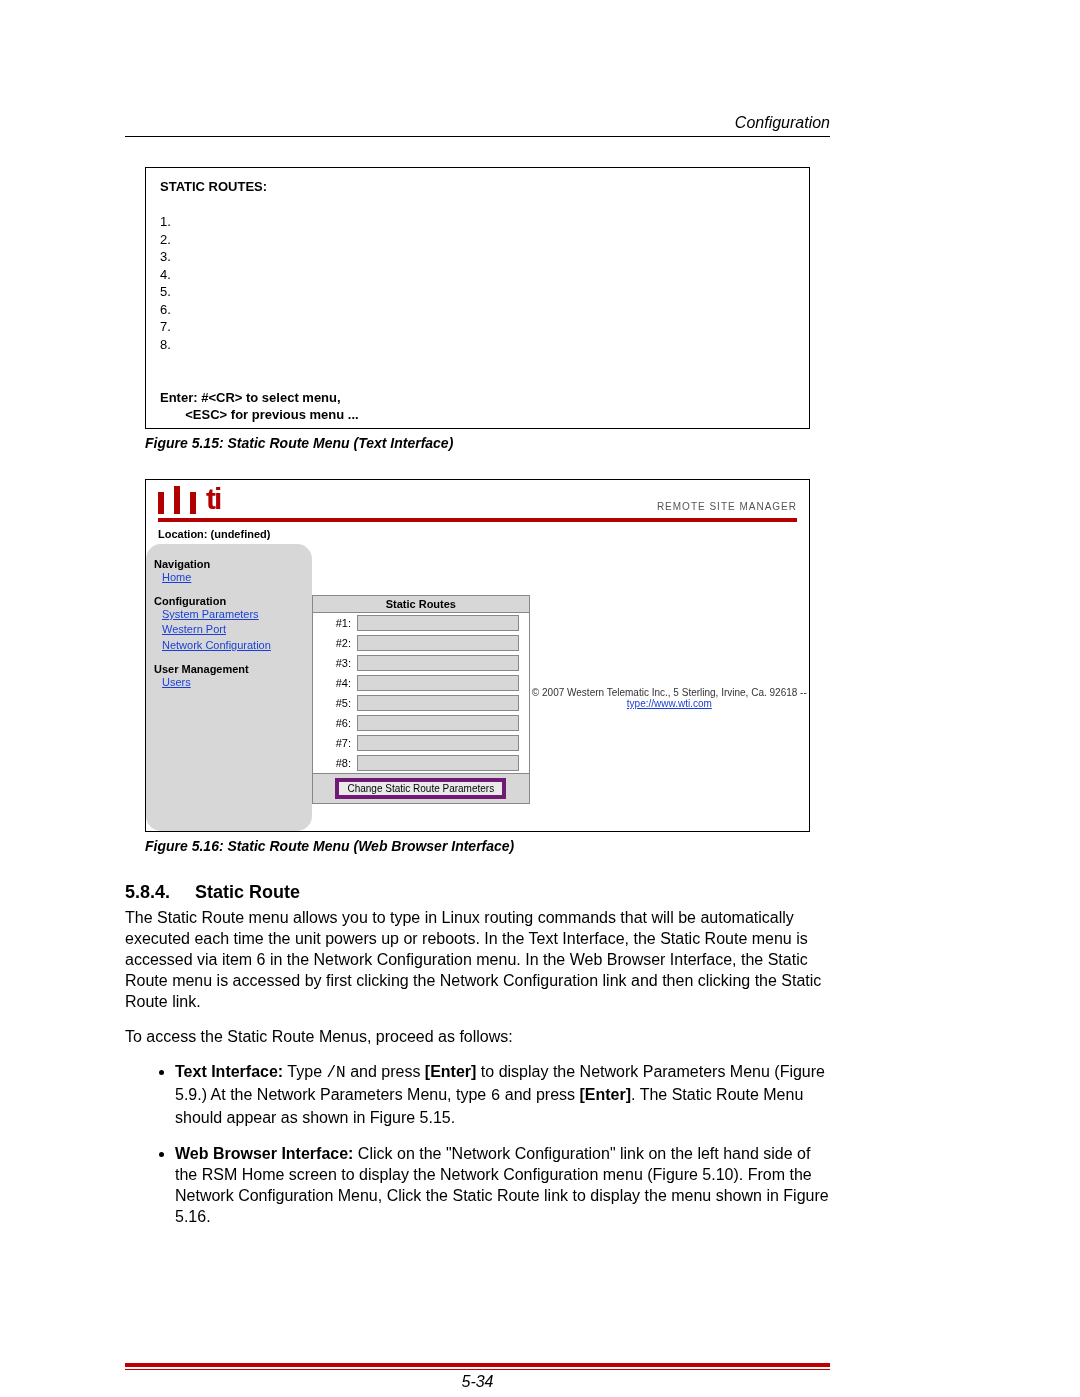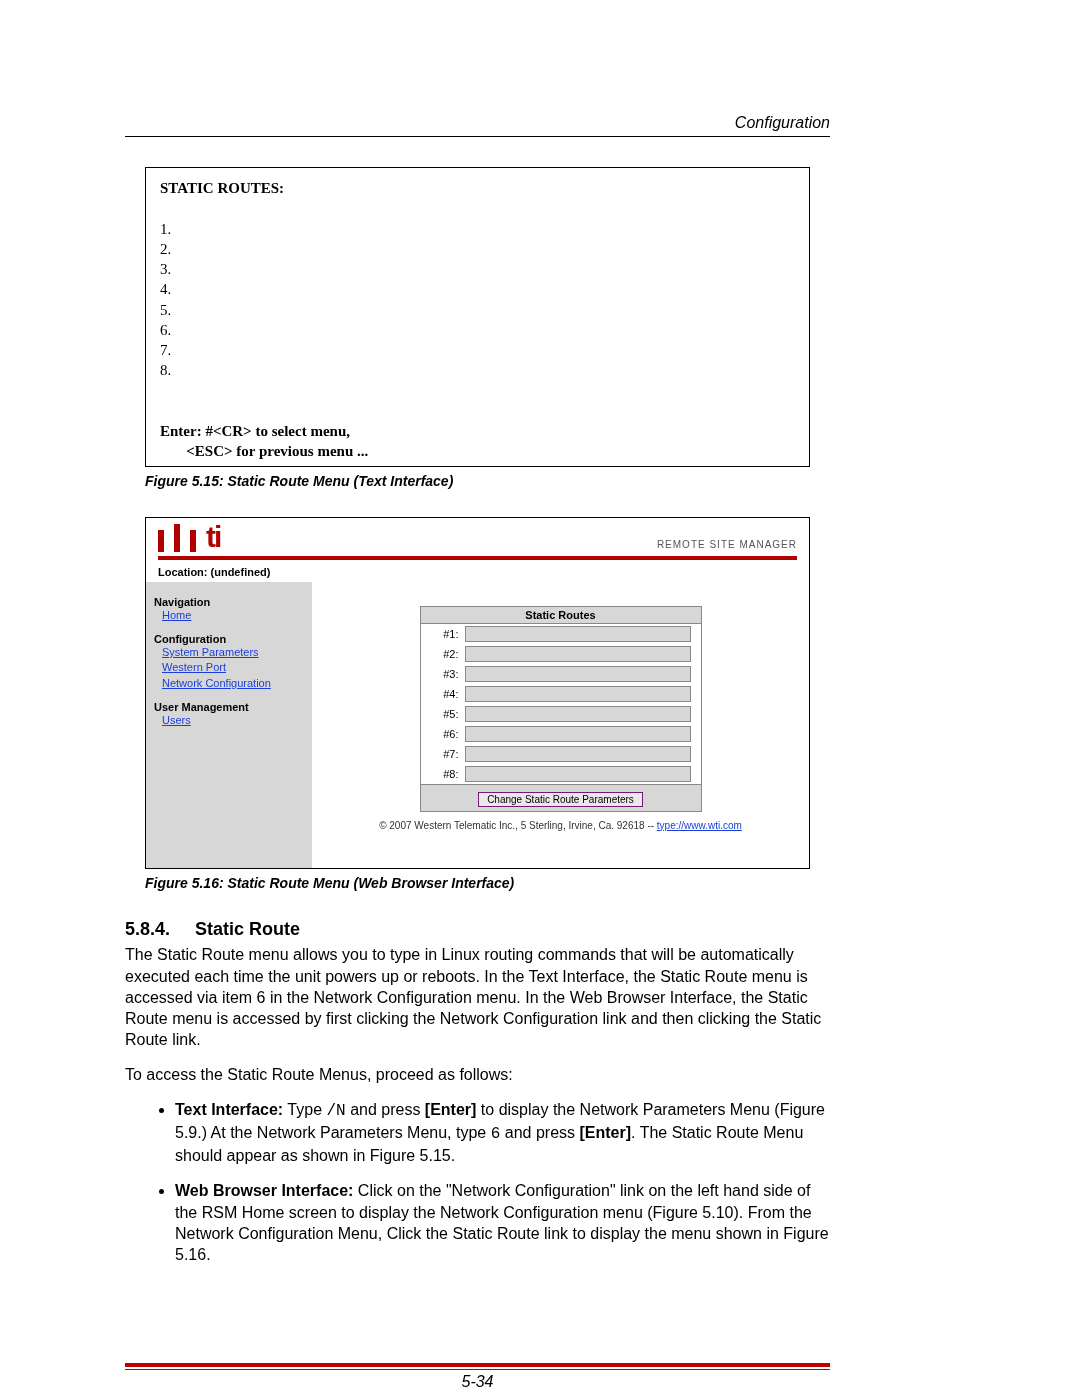--- a/index.html
+++ b/index.html
@@ -26,22 +26,22 @@
   .head-rule {
     border: none;
     border-top: 1.5px solid #000;
     margin: 0 0 30px 0;
   }
 
   
   .termbox {
     border: 1px solid #000;
     padding: 10px 14px 4px 14px;
-    font-family: Liberation Serif, serif;
-    font-size: 15px;
+    font-family: Liberation Sans, sans-serif;
+    font-size: 13px;
     line-height: 1.35;
     white-space: pre;
     margin: 0 20px 6px 20px;
   }
   .figcap {
     font-style: italic;
     font-weight: bold;
     font-size: 14px;
     margin: 4px 0 28px 20px;
   }
@@ -71,31 +71,32 @@
   .spacer { flex: 1; }
   .remote-tag { font-size: 10px; color:#555; letter-spacing:1px; padding-bottom:4px; }
   .red-rule { height: 4px; background:#b00000; margin: 2px 12px 0 12px; }
   .loc-row { font-size: 11px; font-weight:bold; padding: 6px 12px 4px 12px; }
   .webif-body { display:flex; }
   .sidebar {
     width: 150px;
     background:#d7d7d7;
     font-size: 11px;
     padding: 8px 8px 140px 8px;
+    border-radius: 15px;
   }
   .sb-head { font-weight: bold; margin-top:6px; }
   .sb-link { color:#1a3fd8; text-decoration: underline; margin-left: 8px; line-height:1.4; }
-  .mainpane { flex:1; display:flex; flex-direction:column; align-items:center; padding-top:24px; }
+  .mainpane { flex:1; display:flex; align-items:center; padding-top:24px; }
   .sr-box { border:1px solid #888; width: 280px; }
   .sr-title { text-align:center; font-size:11px; font-weight:bold; background:#d7d7d7; border-bottom:1px solid #888; padding:2px 0; }
   .sr-row { display:flex; align-items:center; padding:2px 10px; gap:6px; }
   .sr-row span { font-size:11px; width:28px; text-align:right; }
   .sr-input { flex:1; height:14px; background:#d7d7d7; border:1px solid #888; }
   .sr-btnrow { background:#d7d7d7; border-top:1px solid #888; text-align:center; padding:4px; }
-  .sr-btn { font-size:10px; background:#e9e9e9; border:1px solid #701a75; padding:1px 8px; display:inline-block; }
+  .sr-btn { font-size:10px; background:#e9e9e9; border:4px solid #701a75; padding:1px 8px; display:inline-block; }
   .webif-foot { text-align:center; font-size:10px; color:#333; padding:8px 0 10px 0; }
   .webif-foot a { color:#1a3fd8; text-decoration:underline; }
 
   
   .sec-head { font-weight:bold; font-size:18px; margin: 24px 0 4px 0; }
   .sec-head .num { display:inline-block; width: 70px; }
   .para { font-size:16px; line-height:1.32; margin-bottom:14px; }
   ul.bullets { margin: 0 0 0 50px; padding:0; }
   ul.bullets li { font-size:16px; line-height:1.32; margin-bottom:14px; list-style-type: disc; }
   .mono { font-family:"Courier New", monospace; }

